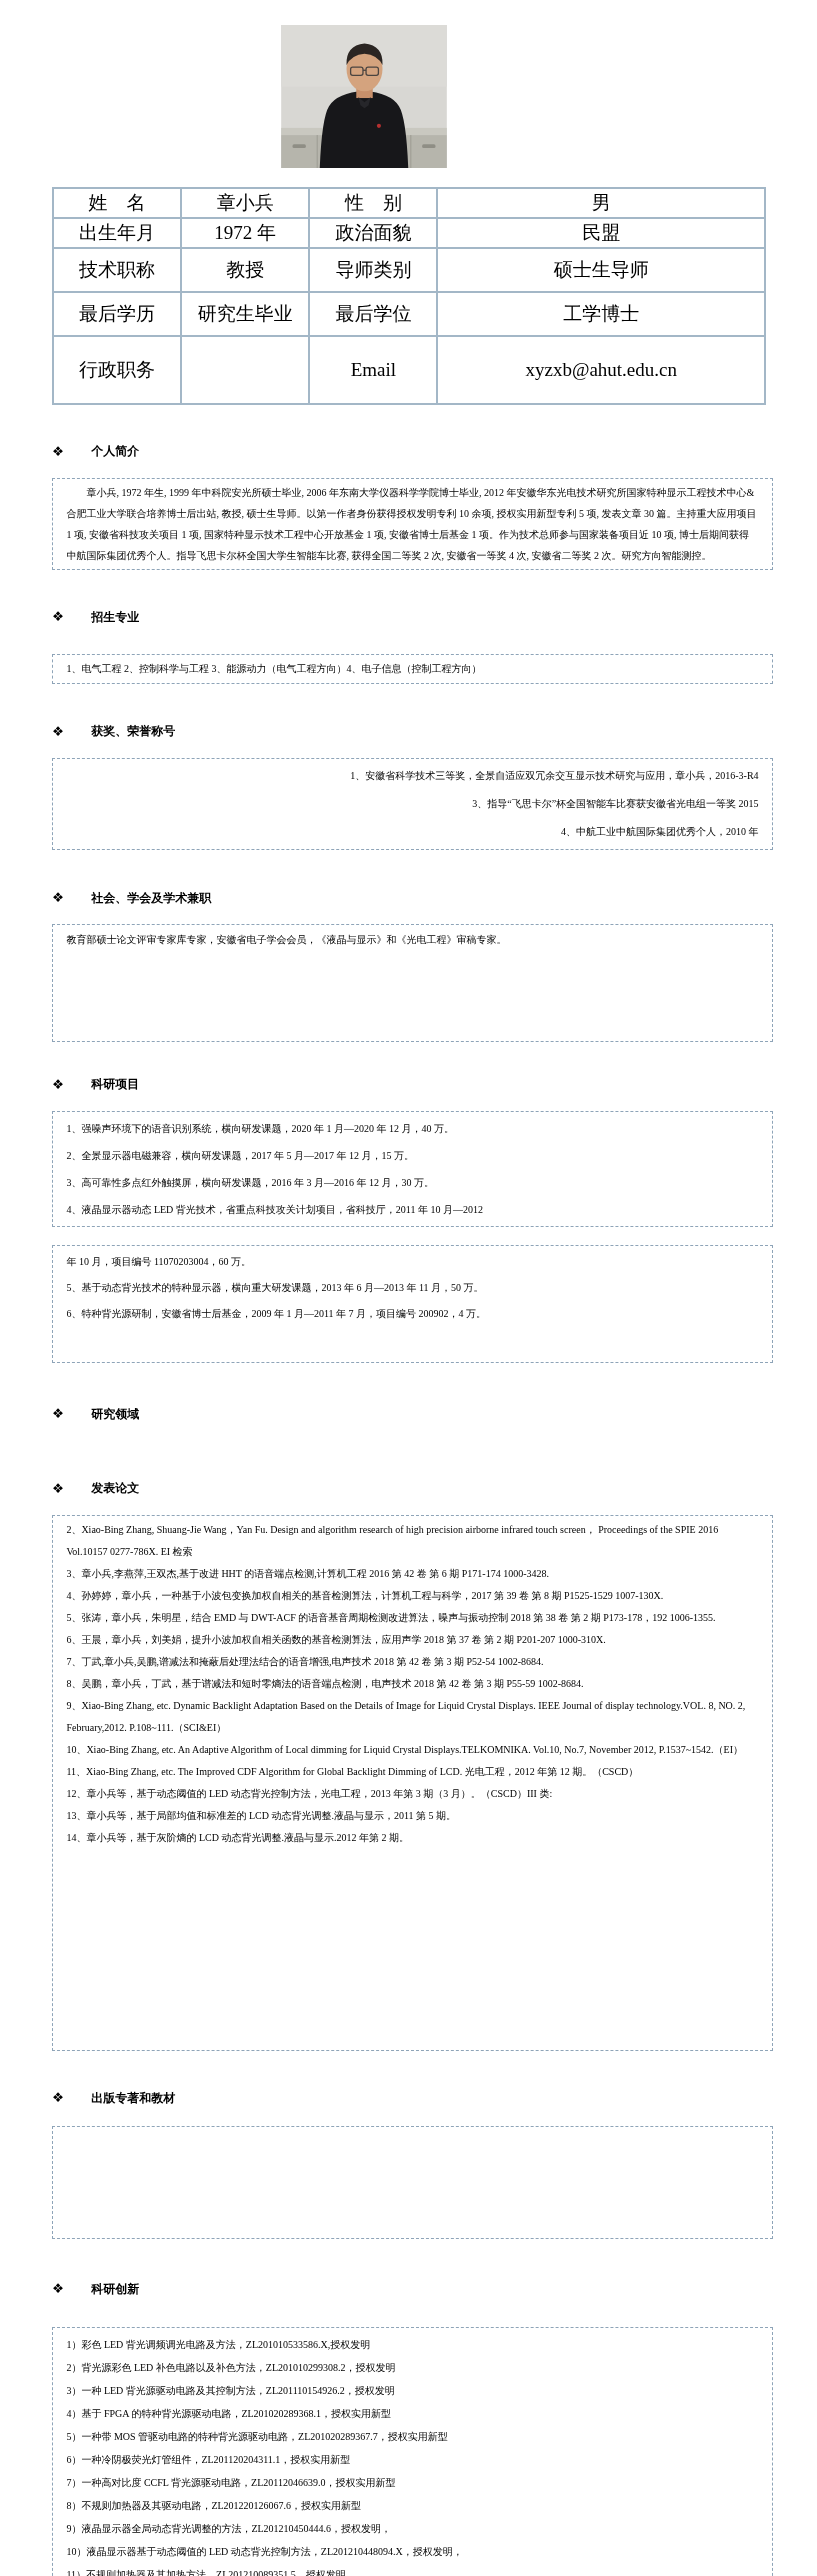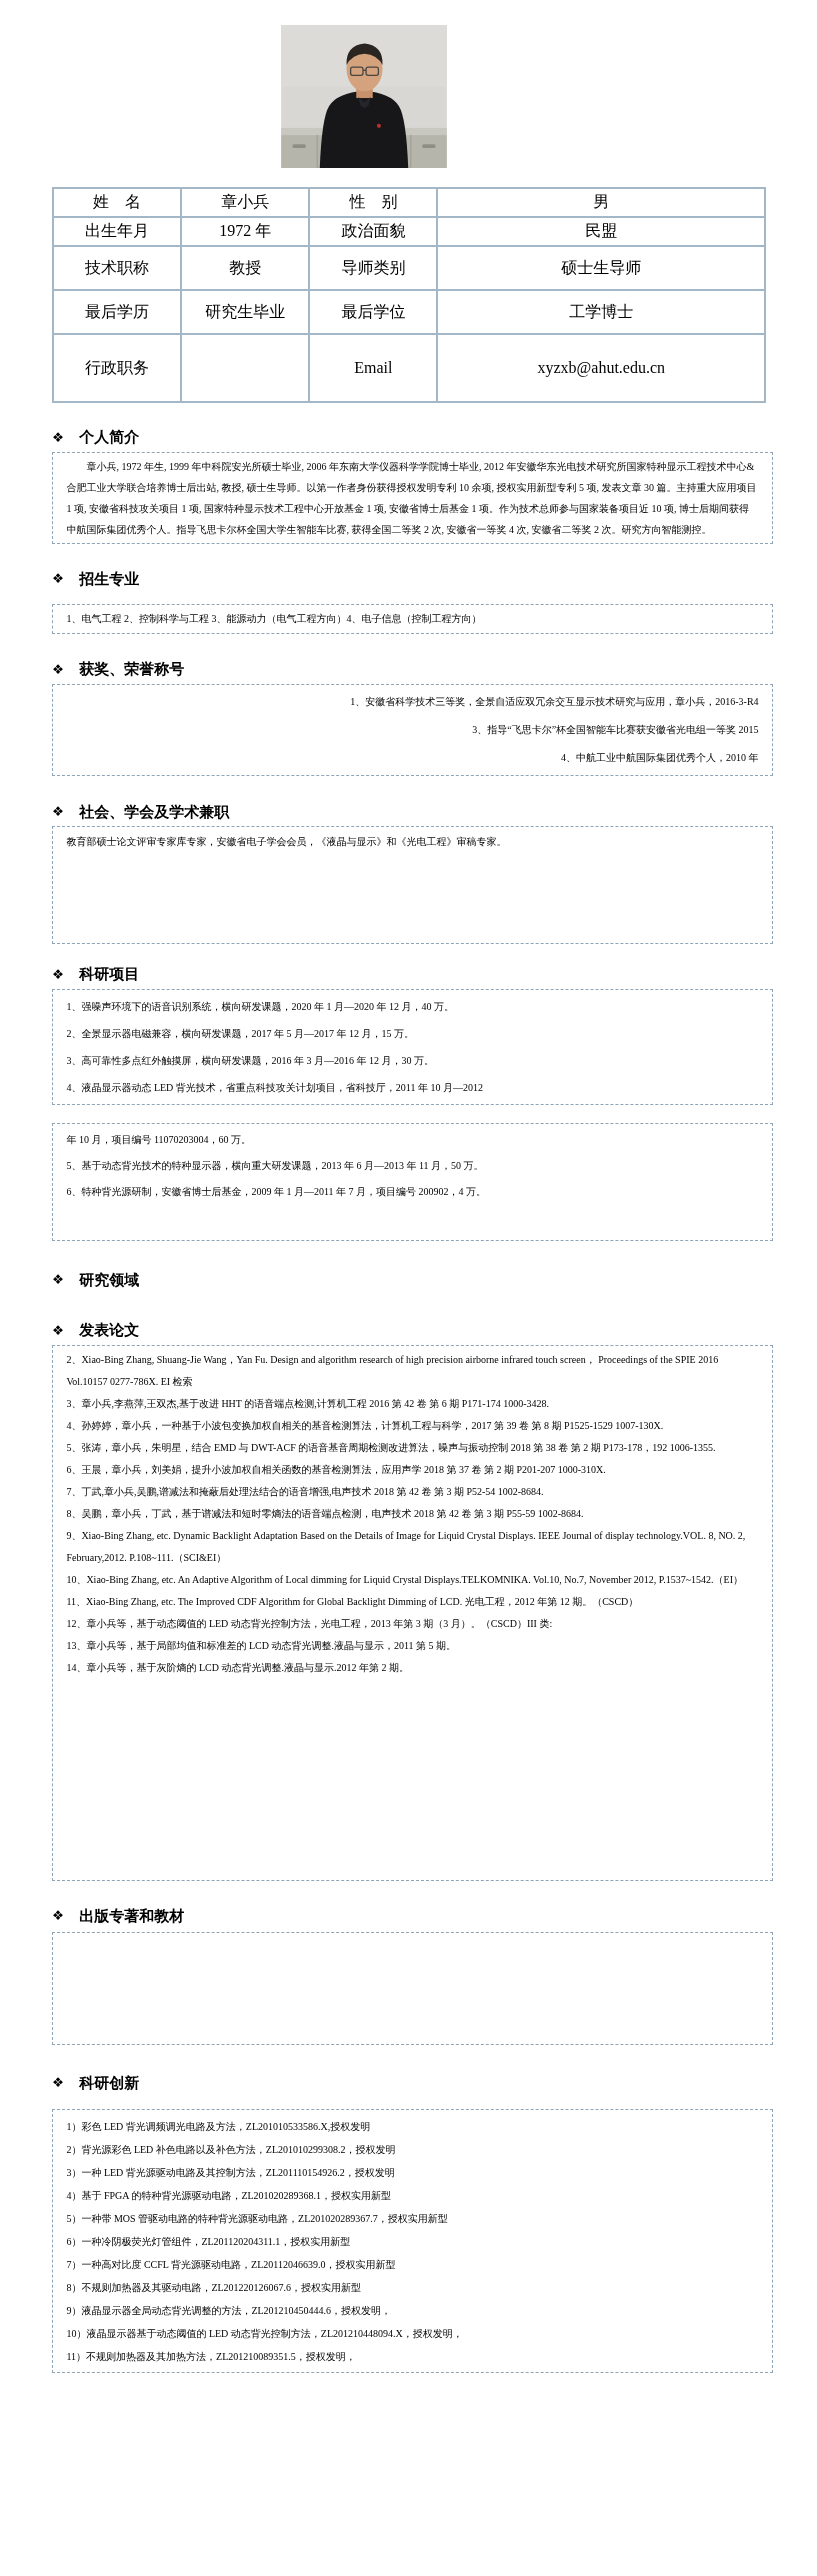--- a/index.html
+++ b/index.html
@@ -7,32 +7,32 @@
     width:818px; height:2814px;
     font-family:"Liberation Serif","DejaVu Serif",serif;
     color:#000; position:relative;
   }
   
   .photo-wrap { margin:25px 0 0 281px; width:166px; height:143px; overflow:hidden; }
   
   table.info { margin:19px 0 0 52px; width:714px; border-collapse:collapse; table-layout:fixed; }
   table.info td {
     border:2.1px solid #a3b7c7; text-align:center; vertical-align:middle;
-    font-size:16px; padding:1px 1px; overflow:hidden;
+    font-size:19px; padding:1px 1px; overflow:hidden;
   }
   col.c1,col.c2,col.c3 { width:18%; } col.c4 { width:46%; }
   tr.r-s  td { height:25px; }
   tr.r-m  td { height:40px; }
   tr.r-x  td { height:25px; }
   tr.r-xl td { height:64px; }
   
   .section { margin-left:52px; width:721px; }
   .sec-head { display:flex; align-items:center; gap:11.3px; }
   .sec-head .bullet { font-size:13.4px; line-height:15.5px; }
-  .sec-head h2 { margin:4px; font-size:15px; line-height:16.5px; font-weight:bold; }
+  .sec-head h2 { margin:16px; font-size:12px; line-height:16.5px; font-weight:bold; }
   .dash-box {
     border:1.5px dashed #8ea4b8; box-sizing:border-box;
     padding:3.1px 13.4px; font-size:10px; line-height:21.6px;
   }
   .dash-box p { margin:0; }
   .indent { text-indent:2em; }
   
   .mt-s1 { margin-top:22px; } .bx-s1 { margin-top:2.1px; line-height:21px; }
   .mt-s2 { margin-top:23px; } .bx-s2 { margin-top:13px; }
   .mt-s3 { margin-top:23px; } .bx-s3 { margin-top:2.1px; line-height:28px;text-align:right; }

